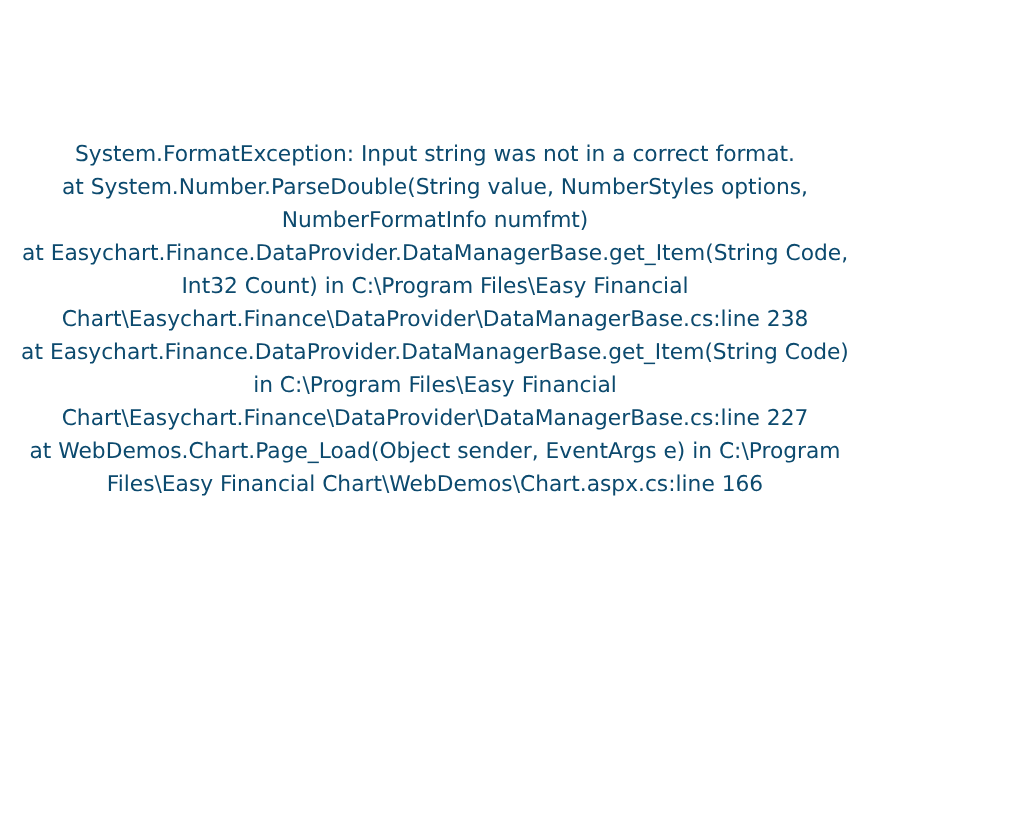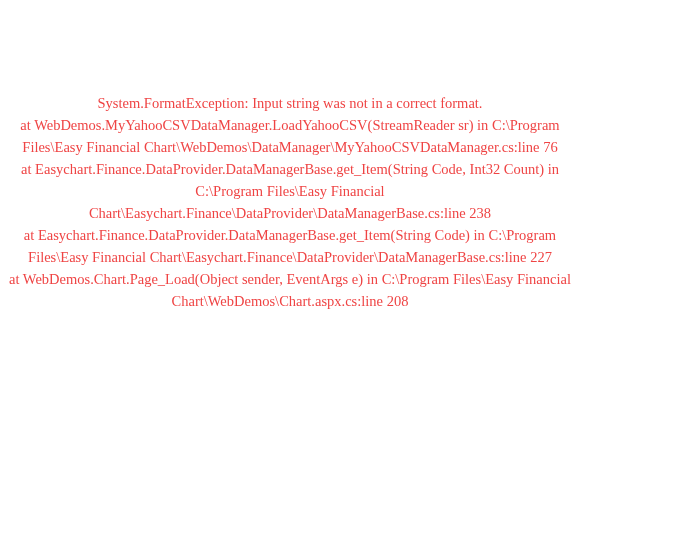--- a/index.html
+++ b/index.html
@@ -21,35 +21,34 @@
     box-sizing: border-box;
   }
   .error-block {
     position: absolute;
     top: 92px;
     left: 0;
     width: 580px;
     text-align: center;
     font-size: 14.5px;
     line-height: 22px;
-    color: #ef4444;
+    color: #0c4a6e;
     padding: 0 8px;
     box-sizing: border-box;
-    font-family: Liberation Serif, serif;
   }
   .error-line {
     display: block;
     white-space: pre-wrap;
     word-wrap: break-word;
   }
 </style>
 </head>
 <body>
 
 <div class="page">
   <div class="error-block">
     <span class="error-line">System.FormatException: Input string was not in a correct format.</span>
-    <span class="error-line">at WebDemos.MyYahooCSVDataManager.LoadYahooCSV(StreamReader sr) in C:\Program Files\Easy Financial Chart\WebDemos\DataManager\MyYahooCSVDataManager.cs:line 76</span>
+    <span class="error-line">at System.Number.ParseDouble(String value, NumberStyles options, NumberFormatInfo numfmt)</span>
     <span class="error-line">at Easychart.Finance.DataProvider.DataManagerBase.get_Item(String Code, Int32 Count) in C:\Program Files\Easy Financial Chart\Easychart.Finance\DataProvider\DataManagerBase.cs:line 238</span>
     <span class="error-line">at Easychart.Finance.DataProvider.DataManagerBase.get_Item(String Code) in C:\Program Files\Easy Financial Chart\Easychart.Finance\DataProvider\DataManagerBase.cs:line 227</span>
-    <span class="error-line">at WebDemos.Chart.Page_Load(Object sender, EventArgs e) in C:\Program Files\Easy Financial Chart\WebDemos\Chart.aspx.cs:line 208</span>
+    <span class="error-line">at WebDemos.Chart.Page_Load(Object sender, EventArgs e) in C:\Program Files\Easy Financial Chart\WebDemos\Chart.aspx.cs:line 166</span>
   </div>
 </div>
 
 </body></html>

